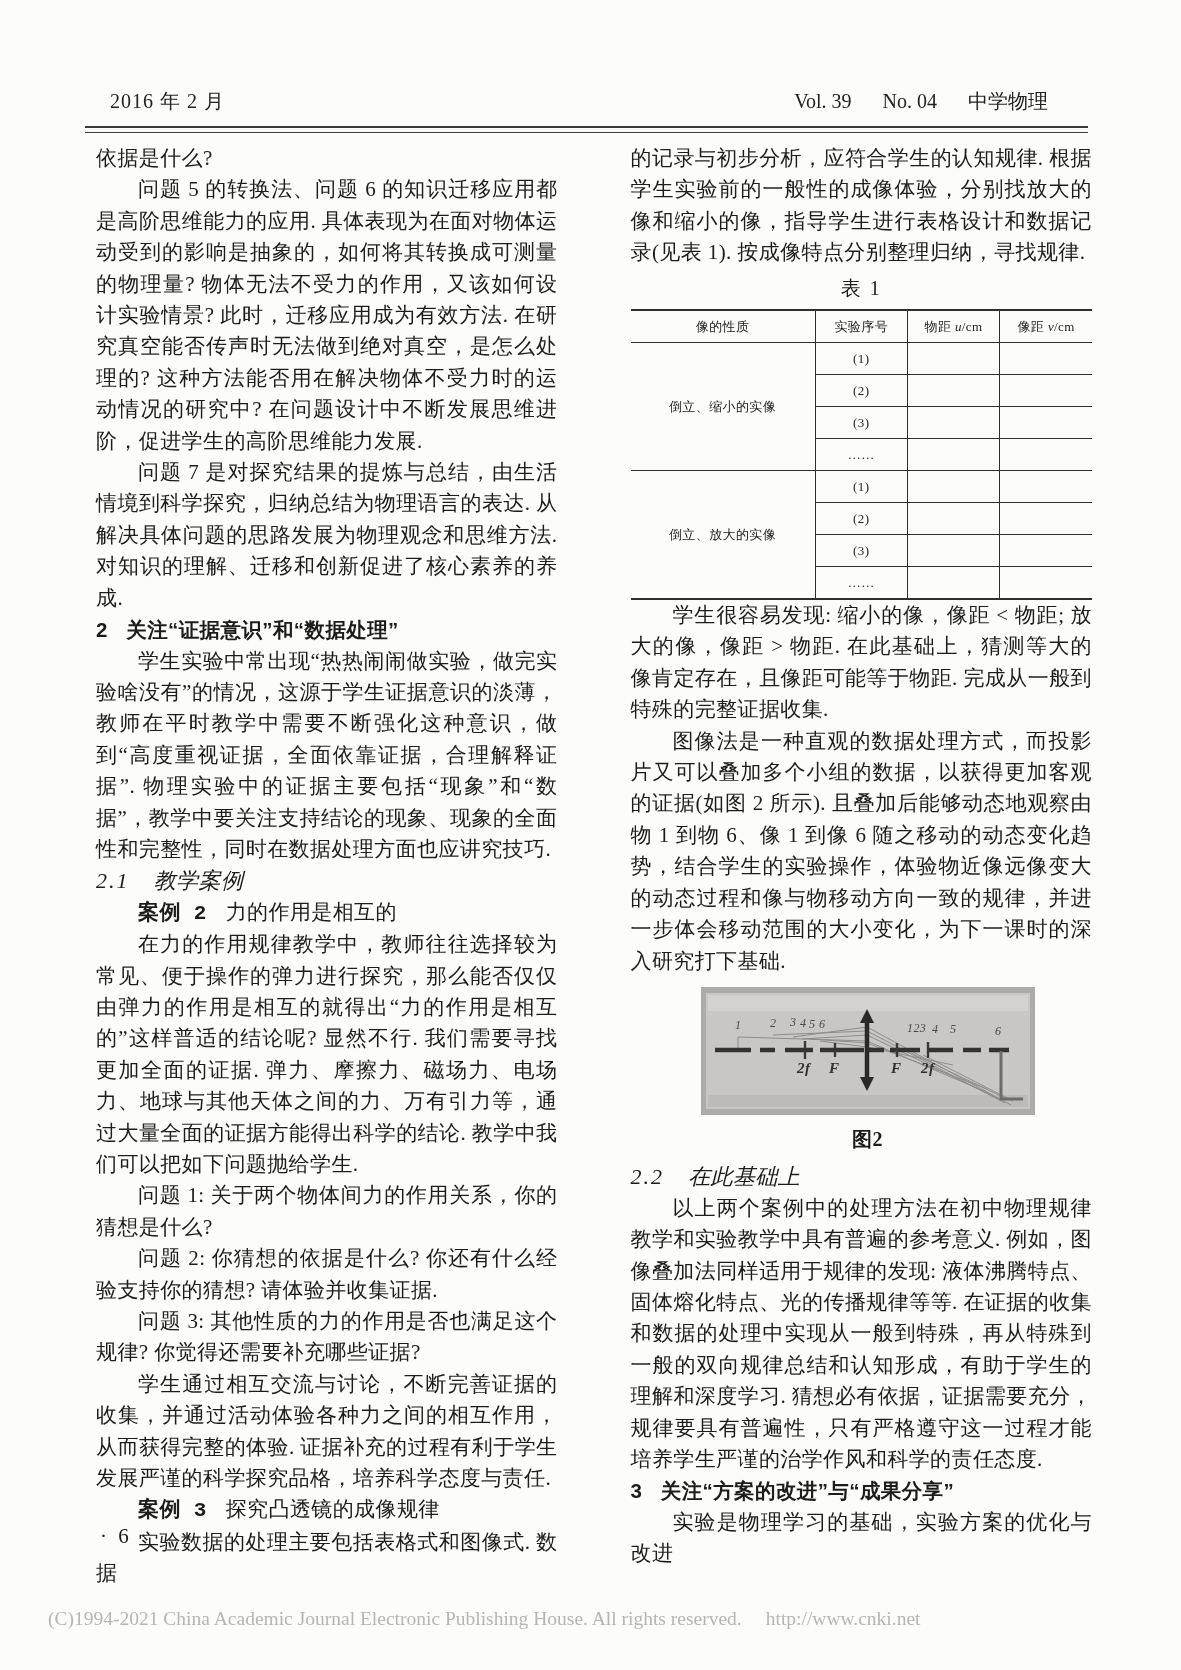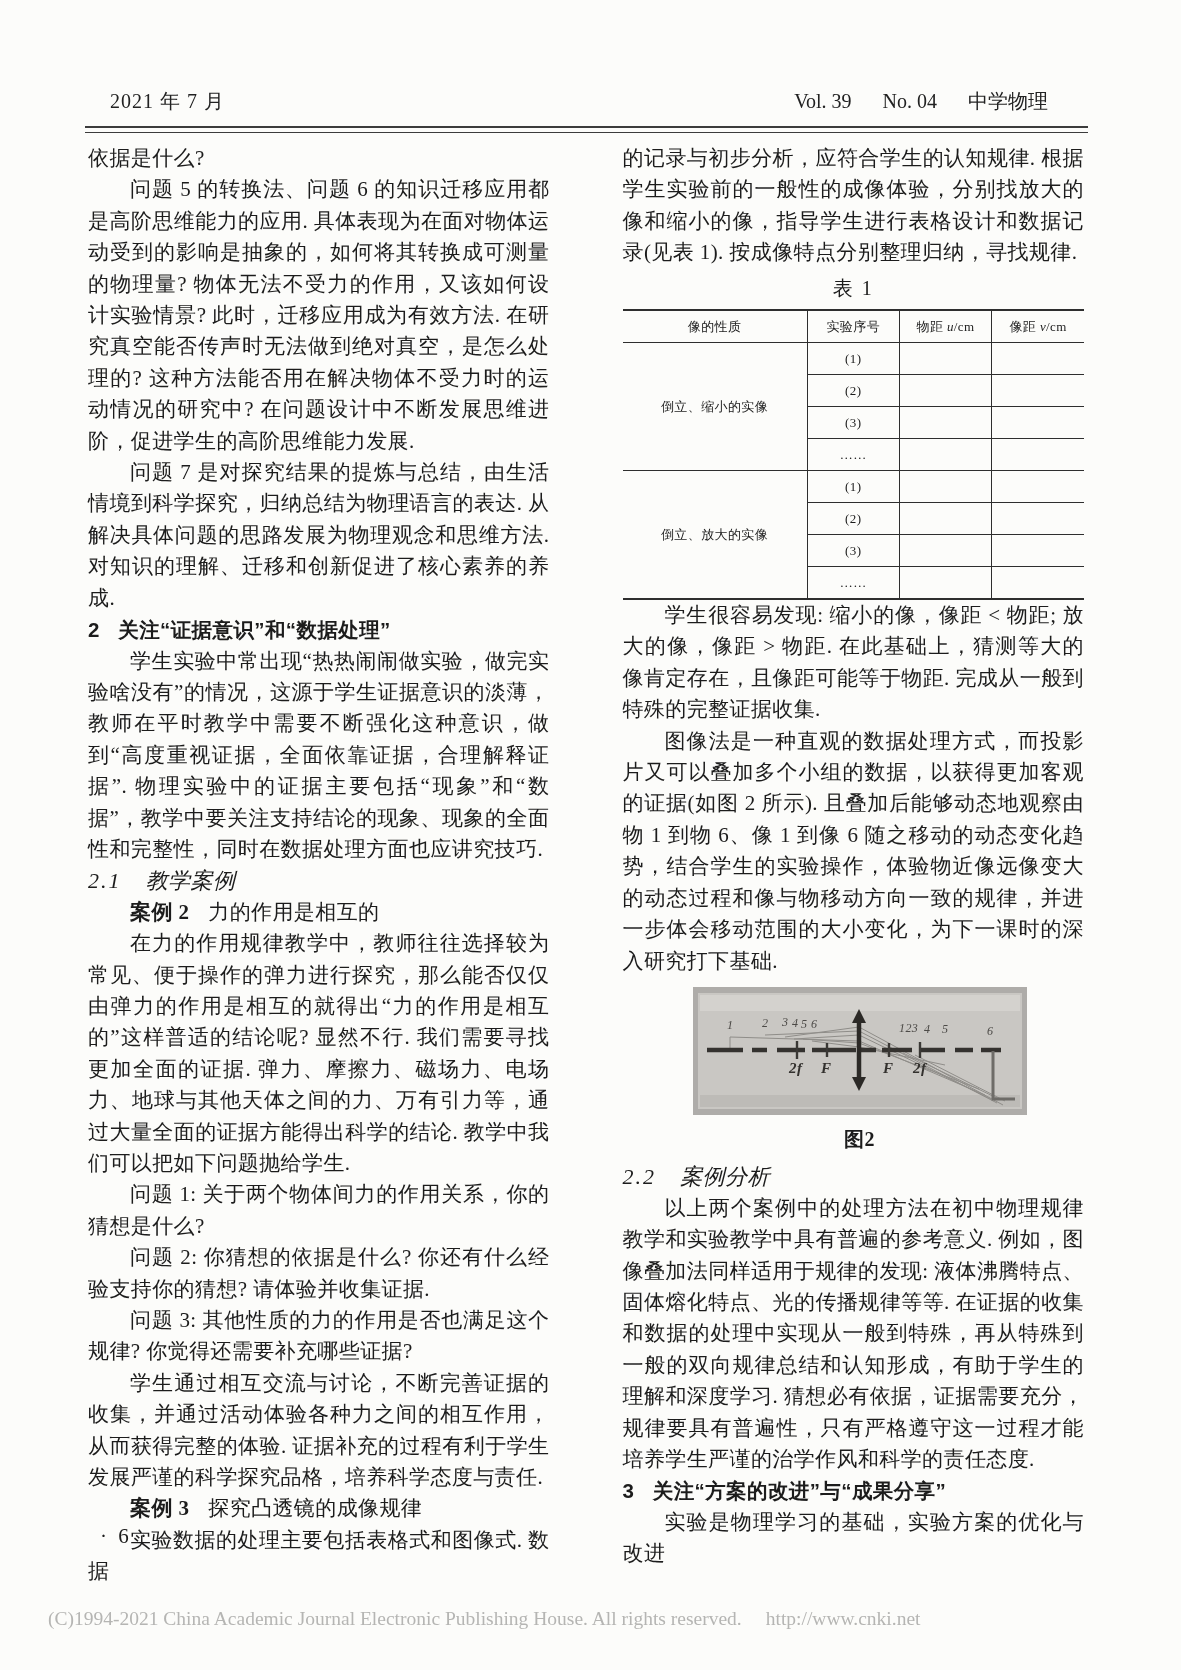--- a/index.html
+++ b/index.html
@@ -13,31 +13,31 @@
     overflow:hidden;
   }
   
   .hdr{position:absolute;top:88px;left:85px;right:93px;height:32px;font-size:20px;color:#222;}
   .hdr .hdr-left{position:absolute;left:25px;top:0;letter-spacing:1px;}
   .hdr .hdr-right{position:absolute;right:40px;top:0;}
   .hdr .hdr-right span{margin-left:26px;}
   .double-rule{position:absolute;top:126px;left:85px;width:1003px;height:4px;
     border-top:2.2px solid #3c3c3c;border-bottom:1.3px solid #3c3c3c;}
   
-  .columns{position:absolute;top:143px;left:88px;width:996px;display:flex;gap:73px;}
+  .columns{position:absolute;top:143px;left:96px;width:996px;display:flex;gap:73px;}
   .col{width:472px;font-size:21px;line-height:31.4px;text-align:justify;letter-spacing:.4px;}
   .col p{margin:0;}
   .col p.ind{text-indent:2em;}
   
   .h-main{font-family:"Liberation Sans","DejaVu Sans",sans-serif;font-weight:bold;font-size:20.5px;}
   .h-main .hnum{margin-right:.9em;}
   .h-sub{font-style:italic;font-size:22px;}
   .h-sub .hnum{margin-right:1.1em;letter-spacing:2px;}
   .h-case{text-indent:2em;}
-  .h-case .case-label{font-family:Liberation Serif, serif;font-weight:bold;}
+  .h-case .case-label{font-family:Liberation Mono, monospace;font-weight:bold;}
   .h-case .case-title{margin-left:.9em;}
   
   .tbl-caption{text-align:center;font-size:20px;margin:4px 0 5px 0;letter-spacing:2px;}
   table.data{border-collapse:collapse;width:100%;font-size:13px;line-height:20px;
     border-top:2.2px solid #2e2e2e;border-bottom:2.2px solid #2e2e2e;margin-bottom:0;}
   table.data th,table.data td{text-align:center;font-weight:normal;padding:0;}
   table.data th{height:31px;border-bottom:1.5px solid #2e2e2e;}
   table.data td{height:31px;}
   table.data .vl{border-left:1.2px solid #2e2e2e;}
   table.data td.serial,table.data td.val{border-bottom:1px solid #2e2e2e;}
@@ -51,21 +51,21 @@
   .pagenum{position:absolute;left:100px;top:1524px;font-size:21px;letter-spacing:3px;}
   .footer{position:absolute;left:48px;top:1608px;width:1100px;font-size:19.5px;color:#b5b5b3;}
   .footer .furl{margin-left:24px;}
 </style>
 </head>
 <body>
 
 <div class="page">
 
   <div class="hdr">
-    <div class="hdr-left">2021 年 7 月</div>
+    <div class="hdr-left">2016 年 2 月</div>
     <div class="hdr-right">
       <span>Vol. 39</span>
       <span>No. 04</span>
       <span>中学物理</span>
     </div>
   </div>
   <div class="double-rule"></div>
 
   <div class="columns">
 
@@ -223,21 +223,21 @@
             <text x="96" y="86">2f</text>
             <text x="128" y="86">F</text>
             <text x="190" y="86">F</text>
             <text x="220" y="86">2f</text>
           </g>
         </svg>
         <div class="fig-caption">图2</div>
       </div>
 
       <div class="h-sub">
-        <span class="hnum">2.2</span><span>案例分析</span>
+        <span class="hnum">2.2</span><span>在此基础上</span>
       </div>
 
       <p class="ind">以上两个案例中的处理方法在初中物理规律教学和实验教学中具有普遍的参考意义. 例如，图像叠加法同样适用于规律的发现: 液体沸腾特点、固体熔化特点、光的传播规律等等. 在证据的收集和数据的处理中实现从一般到特殊，再从特殊到一般的双向规律总结和认知形成，有助于学生的理解和深度学习. 猜想必有依据，证据需要充分，规律要具有普遍性，只有严格遵守这一过程才能培养学生严谨的治学作风和科学的责任态度.</p>
 
       <div class="h-main">
         <span class="hnum">3</span><span>关注“方案的改进”与“成果分享”</span>
       </div>
 
       <p class="ind">实验是物理学习的基础，实验方案的优化与改进</p>
     </section>

